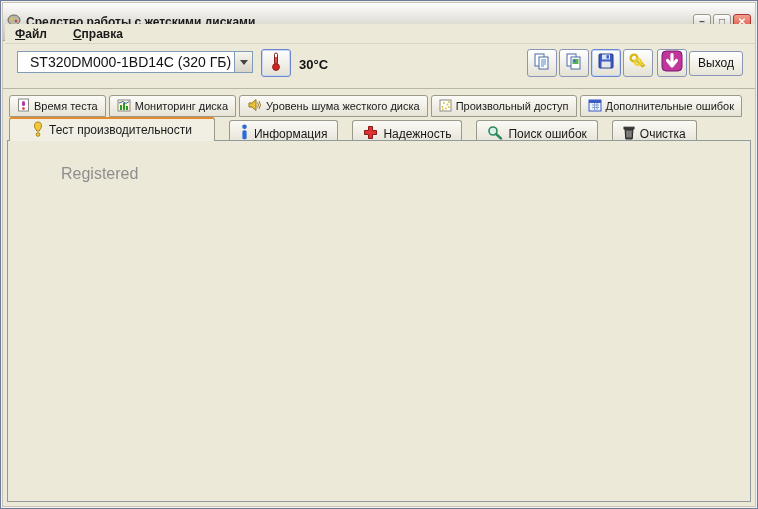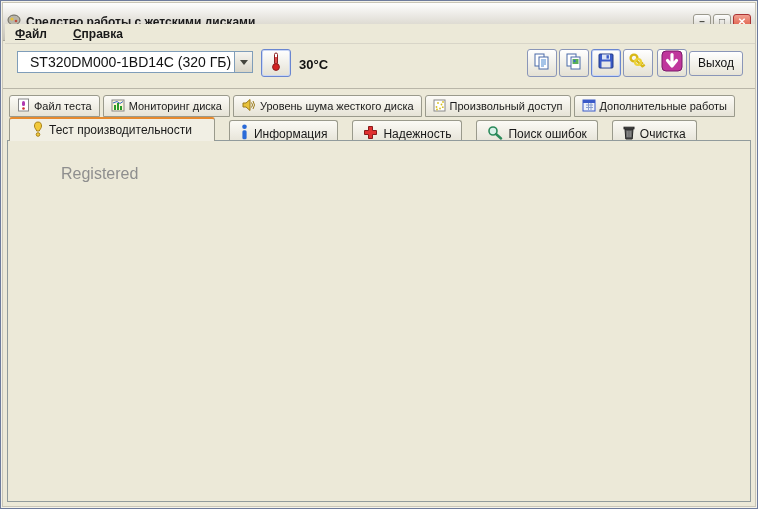--- a/index.html
+++ b/index.html
@@ -225,21 +225,21 @@
     <div class="exit-btn">Выход</div>
   </div>
 
   <div class="tabs-top">
     <div class="tab-s">
       <span class="icon"><svg width="13" height="14" viewBox="0 0 13 14">
             <rect x="1.5" y="1" width="10" height="12" fill="#fff" stroke="#888"></rect>
             <rect x="5" y="3" width="3" height="5" rx="1.5" fill="#b03ab0"></rect>
             <circle cx="6.5" cy="10.5" r="1.3" fill="#d03030"></circle>
           </svg></span>
-      <span>Файл теста</span>
+      <span>Время теста</span>
     </div>
     <div class="tab-s">
       <span class="icon"><svg width="14" height="13" viewBox="0 0 14 13">
             <rect x="1" y="1" width="12" height="11" fill="#fdf6d8" stroke="#888"></rect>
             <rect x="3" y="6" width="2" height="5" fill="#2a9a2a"></rect>
             <rect x="6" y="4" width="2" height="7" fill="#2a9a2a"></rect>
             <rect x="9" y="7" width="2" height="4" fill="#2a9a2a"></rect>
             <path d="M2 4 l4 -1.5 l3 2 l3 -2" stroke="#3a6ac8" fill="none"></path>
           </svg></span>
       <span>Мониторинг диска</span>
@@ -267,21 +267,21 @@
       <span>Произвольный доступ</span>
     </div>
     <div class="tab-s">
       <span class="icon"><svg width="14" height="13" viewBox="0 0 14 13">
             <rect x="1" y="1" width="12" height="11" fill="#eef2fa" stroke="#3a5ac8"></rect>
             <rect x="1" y="1" width="12" height="3" fill="#3a5ac8"></rect>
             <g stroke="#8aa0d0">
               <path d="M4 6 h7 M4 8.5 h7 M6.5 4 v7 M9 4 v7"></path>
             </g>
           </svg></span>
-      <span>Дополнительные работы</span>
+      <span>Дополнительные ошибок</span>
     </div>
   </div>
 
   <div class="tabs-main">
     <div class="tab-m active">
       <span class="icon"><svg width="12" height="16" viewBox="0 0 12 16">
             <path d="M6 1 C8.8 1 9.5 3 9.5 5 C9.5 7.5 7.5 8.5 7.3 10 H4.7 C4.5 8.5 2.5 7.5 2.5 5 C2.5 3 3.2 1 6 1 z" fill="#f2c93a" stroke="#a8821a"></path>
             <circle cx="6" cy="13.5" r="1.8" fill="#f2c93a" stroke="#a8821a"></circle>
           </svg></span>
       <span>Тест производительности</span>

